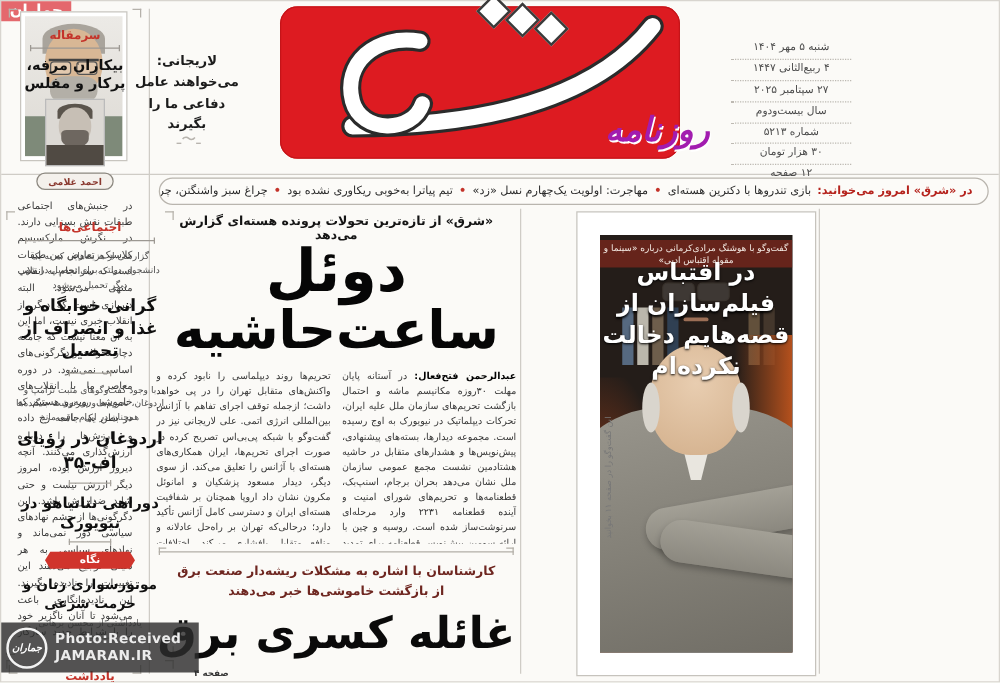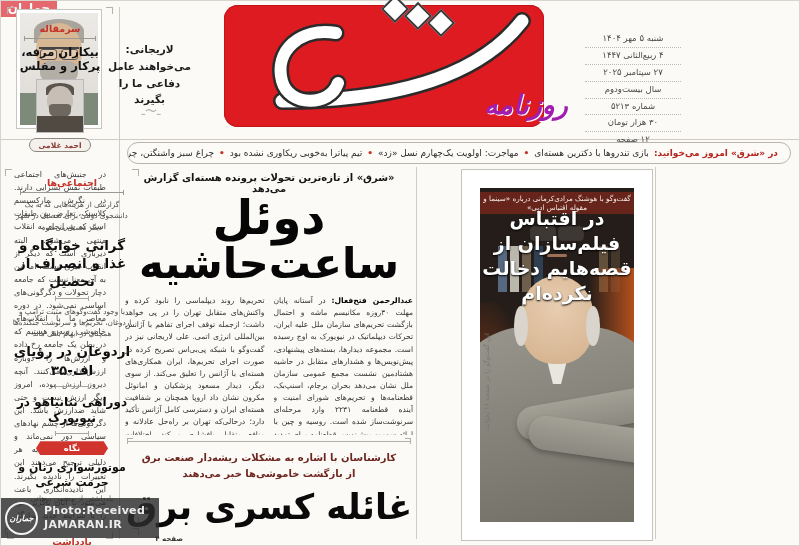--- a/index.html
+++ b/index.html
@@ -86,21 +86,21 @@
   
   .editorial { right:689px; left:6px; top:6px; bottom:6px; position:absolute; padding:16px 7px 4px; }
   .editorial { right:auto; left:6px; width:106px; }
   .ed-title { font-size:11.5px; font-weight:bold; text-align:center; color:#111; margin:3px 0 6px; }
   .ed-photo { width:48px; height:54px; margin:0 auto; background:#dcd9d4; border:1px solid #bbb; position:relative; overflow:hidden; }
   .gh-head { position:absolute; left:50%; top:6px; transform:translateX(-50%); width:26px; height:30px; background:#c7bfb5; border-radius:48%; }
   .gh-hair { position:absolute; left:50%; top:3px; transform:translateX(-50%); width:28px; height:12px; background:#5a544c; border-radius:50% 50% 0 0; }
   .gh-beard { position:absolute; left:50%; top:24px; transform:translateX(-50%); width:22px; height:14px; background:#6e6760; border-radius:20% 20% 50% 50%; }
   .gh-body { position:absolute; left:0; bottom:0; width:100%; height:16px; background:#504a43; }
   .ed-nameplate {
-    width:62px; margin:5px auto 16px; border:1px solid #8c8880; border-radius:9px;
+    width:62px; margin:5px auto 6px; border:1px solid #8c8880; border-radius:9px;
     font-size:7.5px; font-weight:bold; color:#8a3a30; text-align:center; padding:1.5px 2px; background:#f4f1ec;
   }
   .ed-body { font-size:8px; line-height:1.64; text-align:justify; color:#3a3a3a; overflow:hidden; height:352px; }
   .ed-body::first-line { }
 
   
   .hl-bar {
     position:absolute; right:8px; top:141px; width:664px; height:22px;
     border:1px solid #b9b5ae; border-radius:11px; background:#fcfbf8;
     display:flex; align-items:center; padding:0 12px; gap:5px;

